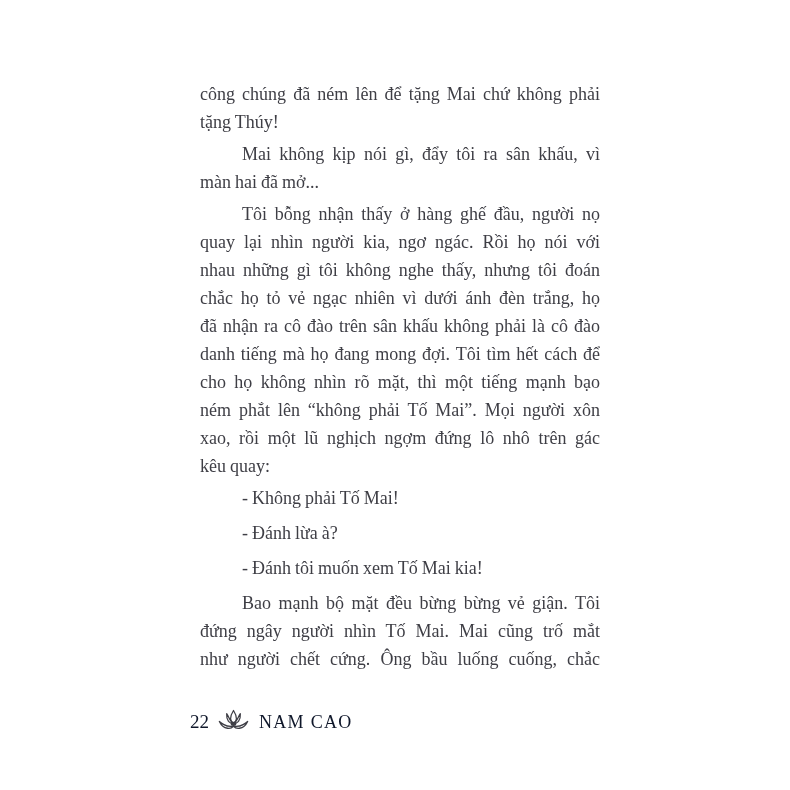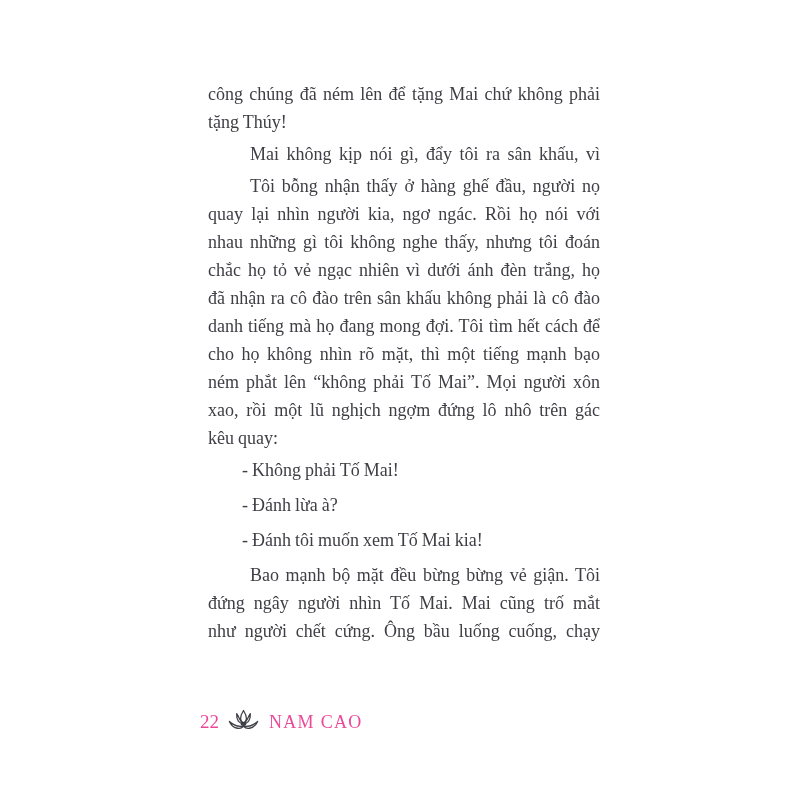--- a/index.html
+++ b/index.html
@@ -13,39 +13,39 @@
     overflow: hidden;
   }
   .text-block {
     position: absolute;
     left: 200px;
     top: 80px;
     width: 400px;
     color: #3e3e45;
     font-size: 18px;
   }
-  .para { margin: 0 0 4px 8px; }
+  .para { margin: 0 0 4px 0; }
   .para.dialogue { margin: 0 0 7px 0; }
   .line {
     height: 28px;
     line-height: 28px;
     text-align: justify;
     text-align-last: justify;
     word-spacing: -0.5px;
     white-space: normal;
   }
   .line.last { text-align-last: left; }
   .line.indent { padding-left: 42px; }
   .footer {
     position: absolute;
-    left: 200px;
+    left: 190px;
     top: 707px;
     display: flex;
     align-items: center;
-    color: #ec4899;
+    color: #0f172a;
     justify-content: center;
   }
   .page-number {
     font-size: 19px;
     line-height: 26px;
   }
   .lotus {
     margin: 2px 10px 0 9px;
     display: block;
   }
@@ -61,20 +61,21 @@
 
 <div class="page">
 
   <div class="text-block">
       <div class="para">
         <div class="line">công chúng đã ném lên để tặng Mai chứ không phải</div>
         <div class="line last">tặng Thúy!</div>
       </div>
       <div class="para">
         <div class="line indent">Mai không kịp nói gì, đẩy tôi ra sân khấu, vì</div>
+        <div class="line last">màn hai đã mở...</div>
       </div>
       <div class="para">
         <div class="line indent">Tôi bỗng nhận thấy ở hàng ghế đầu, người nọ</div>
         <div class="line">quay lại nhìn người kia, ngơ ngác. Rồi họ nói với</div>
         <div class="line">nhau những gì tôi không nghe thấy, nhưng tôi đoán</div>
         <div class="line">chắc họ tỏ vẻ ngạc nhiên vì dưới ánh đèn trắng, họ</div>
         <div class="line">đã nhận ra cô đào trên sân khấu không phải là cô đào</div>
         <div class="line">danh tiếng mà họ đang mong đợi. Tôi tìm hết cách để</div>
         <div class="line">cho họ không nhìn rõ mặt, thì một tiếng mạnh bạo</div>
         <div class="line">ném phắt lên “không phải Tố Mai”. Mọi người xôn</div>
@@ -86,21 +87,21 @@
       </div>
       <div class="para dialogue">
         <div class="line last indent">- Đánh lừa à?</div>
       </div>
       <div class="para dialogue">
         <div class="line last indent">- Đánh tôi muốn xem Tố Mai kia!</div>
       </div>
       <div class="para">
         <div class="line indent">Bao mạnh bộ mặt đều bừng bừng vẻ giận. Tôi</div>
         <div class="line">đứng ngây người nhìn Tố Mai. Mai cũng trố mắt</div>
-        <div class="line">như người chết cứng. Ông bầu luống cuống, chạy</div>
+        <div class="line">như người chết cứng. Ông bầu luống cuống, chắc</div>
       </div>
     </div>
 
   <div class="footer">
     <span class="page-number">22</span>
     <span class="lotus">
       <svg width="31" height="23" viewBox="0 0 34 25" fill="none" stroke="#3e3e45" stroke-width="1.4" stroke-linejoin="round">
         <path d="M17 1.5 Q13.8 6.5 13.8 10.5 Q13.8 13.5 17 15.5 Q20.2 13.5 20.2 10.5 Q20.2 6.5 17 1.5 Z"></path>
         <path d="M9.5 5 Q9.2 10.5 11.5 13.5 Q13.5 15.8 17 15.8 Q13 12.5 12 9.5 Q11 7.2 9.5 5 Z"></path>
         <path d="M24.5 5 Q24.8 10.5 22.5 13.5 Q20.5 15.8 17 15.8 Q21 12.5 22 9.5 Q23 7.2 24.5 5 Z"></path>

